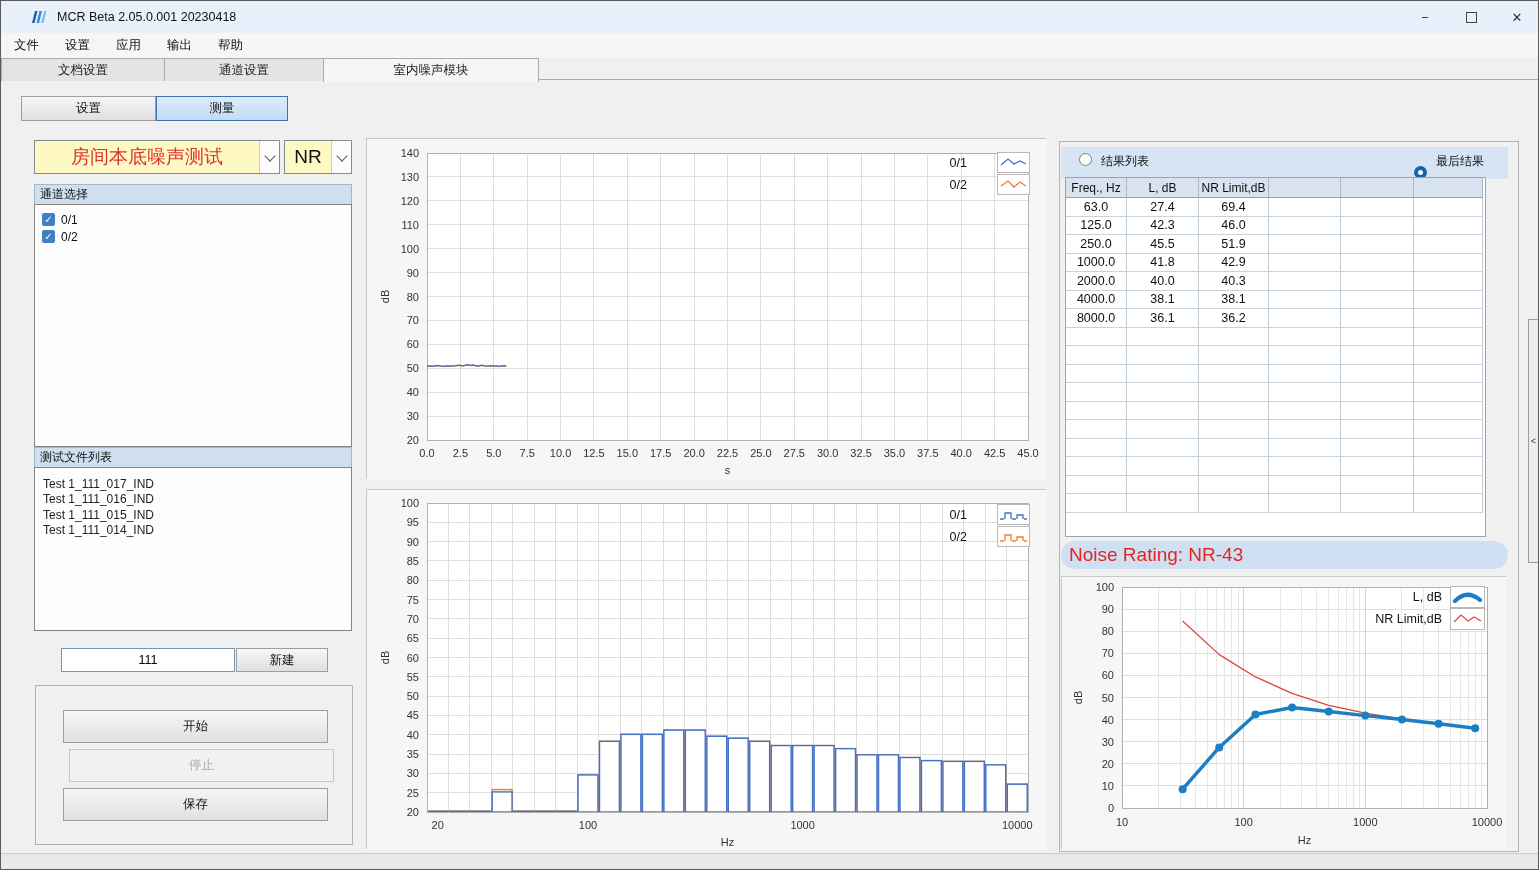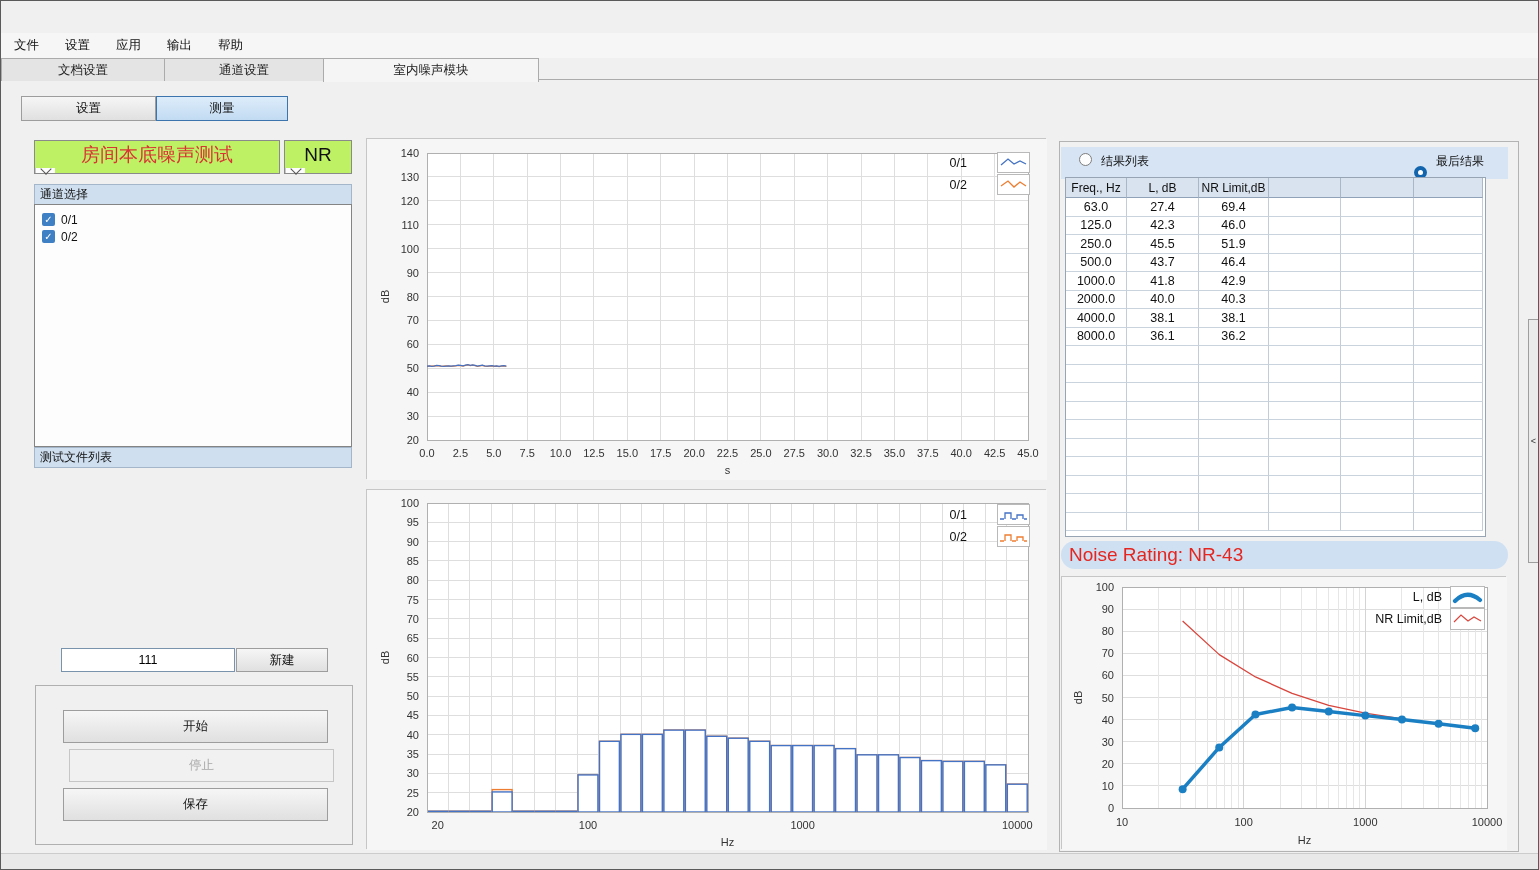--- a/index.html
+++ b/index.html
@@ -18,21 +18,21 @@
   .tabrow{left:0;top:57px;width:100%;height:22px;border-bottom:1px solid #ababab;display:flex;}
   .tab{height:22px;border:1px solid #ababab;border-bottom:none;background:#e4e4e4;
     display:flex;align-items:center;justify-content:center;font-size:12.5px;color:#222;margin-right:-1px;}
   .tab.active{background:#f5f5f5;height:23px;z-index:2;}
   
   .btn{background:linear-gradient(#f6f6f6,#e0e0e0);border:1px solid #9d9d9d;
     display:flex;align-items:center;justify-content:center;font-size:12.5px;color:#111;cursor:default;}
   .btn.sel{background:linear-gradient(#ddecfa,#c2dbf2);border:1px solid #3c74ad;}
   .btn.disabled{background:#f1f1f1;border:1px solid #c6c6c6;color:#a8a8a8;}
   
-  .combo{background:#bef264;border:1px solid #8a8a8a;display:flex;flex-direction:column;}
+  .combo{background:#fef9c3;border:1px solid #8a8a8a;display:flex;}
   .combo .val{flex:1;display:flex;align-items:center;justify-content:center;overflow:hidden;}
   .combo .arrow{width:19px;border-left:1px solid #c8c8c8;display:flex;align-items:center;justify-content:center;background:#fdfdfd;}
   .chev{width:7px;height:7px;border-left:1.4px solid #555;border-bottom:1.4px solid #555;transform:rotate(-45deg);margin-top:-3px;}
   .red-serif{font-family:"Liberation Serif",serif;font-size:19px;color:#d93434;}
   
   .sect-hdr{background:#cfdfef;border:1px solid #a3b6ca;font-size:12px;color:#111;display:flex;align-items:center;padding-left:5px;}
   .listbox{background:#fdfdfd;border:1px solid #848484;overflow:hidden;}
   .ch-item{display:flex;align-items:center;gap:6px;height:17px;padding-left:7px;font-size:12px;color:#111;}
   .cbx{width:13px;height:13px;background:#3f80c4;border-radius:2px;color:#fff;font-size:10px;line-height:13px;text-align:center;}
   .file-item{height:15.5px;padding-left:8px;font-size:12px;color:#222;display:flex;align-items:center;}
@@ -59,20 +59,33 @@
   .statusbar{left:0;top:852px;width:100%;height:17px;background:#e9e9e9;border-top:1px solid #cccccc;}
   .collapse-handle{background:#ebebeb;border:1px solid #9e9e9e;display:flex;align-items:center;justify-content:center;
     font-size:9px;color:#333;}
   svg text{font-family:"Liberation Sans",sans-serif;}
 </style>
 </head>
 <body>
 
 <div class="window">
 
+  <div class="abs titlebar">
+    <svg class="abs" style="left:30px;top:8px" width="16" height="16" viewBox="0 0 16 16">
+      <path d="M1 14 L4 2 L6.5 2 L3.5 14 Z" fill="#1e5fb0"></path>
+      <path d="M5.5 14 L8.5 2 L11 2 L8 14 Z" fill="#3c86d6"></path>
+      <path d="M10 14 L13 2 L15.5 2 L12.5 14 Z" fill="#7fc0ea"></path>
+    </svg>
+    <div class="abs title-text">MCR Beta 2.05.0.001 20230418</div>
+    <div class="abs winbtn" style="left:1401px">−</div>
+    <div class="abs winbtn" style="left:1447px">
+        <span class="max-glyph"></span>
+      </div>
+    <div class="abs winbtn" style="left:1493px">✕</div>
+  </div>
 
   <div class="abs menubar">
     <div class="menu-item">文件</div>
     <div class="menu-item">设置</div>
     <div class="menu-item">应用</div>
     <div class="menu-item">输出</div>
     <div class="menu-item">帮助</div>
   </div>
 
   <div class="abs tabrow">
@@ -103,20 +116,26 @@
         <span class="cbx">✓</span>
         <span>0/1</span>
       </div>
       <div class="ch-item">
         <span class="cbx">✓</span>
         <span>0/2</span>
       </div>
     </div>
 
   <div class="abs sect-hdr" style="left:33px;top:446px;width:318px;height:21px">测试文件列表</div>
+  <div class="abs listbox" style="left:33px;top:466px;width:318px;height:164px;padding-top:8px">
+      <div class="file-item">Test 1_111_017_IND</div>
+      <div class="file-item">Test 1_111_016_IND</div>
+      <div class="file-item">Test 1_111_015_IND</div>
+      <div class="file-item">Test 1_111_014_IND</div>
+    </div>
 
   <input class="abs" style="left: 60px; top: 647px; width: 174px; height: 24px; border: 1px solid rgb(122, 147, 173); background: rgb(255, 255, 255); text-align: center; font-size: 12.5px; font-family: &quot;Liberation Sans&quot;, sans-serif;" value="111">
   <div class="abs btn" style="left:235px;top:647px;width:92px;height:24px">新建</div>
 
   <div class="abs" style="left:34px;top:684px;width:318px;height:160px;border:1px solid #b0b0b0"></div>
   <div class="abs btn" style="left:62px;top:709px;width:265px;height:33px">开始</div>
   <div class="abs btn disabled" style="left:68px;top:748px;width:265px;height:33px">停止</div>
   <div class="abs btn" style="left:62px;top:787px;width:265px;height:33px">保存</div>
 
   <div class="abs panel" style="left:365px;top:137px;width:680px;height:341px">
@@ -388,28 +407,20 @@
       </div>
       <div class="trow">
         <div class="cell">250.0</div>
         <div class="cell">45.5</div>
         <div class="cell">51.9</div>
         <div class="cell"></div>
         <div class="cell"></div>
         <div class="cell"></div>
       </div>
       <div class="trow">
-        <div class="cell">500.0</div>
-        <div class="cell">43.7</div>
-        <div class="cell">46.4</div>
-        <div class="cell"></div>
-        <div class="cell"></div>
-        <div class="cell"></div>
-      </div>
-      <div class="trow">
         <div class="cell">1000.0</div>
         <div class="cell">41.8</div>
         <div class="cell">42.9</div>
         <div class="cell"></div>
         <div class="cell"></div>
         <div class="cell"></div>
       </div>
       <div class="trow">
         <div class="cell">2000.0</div>
         <div class="cell">40.0</div>

